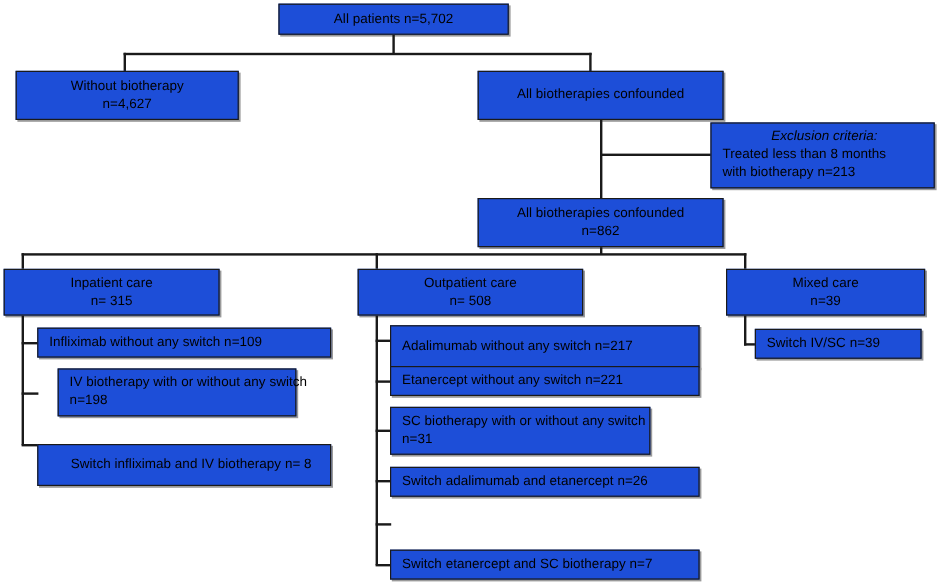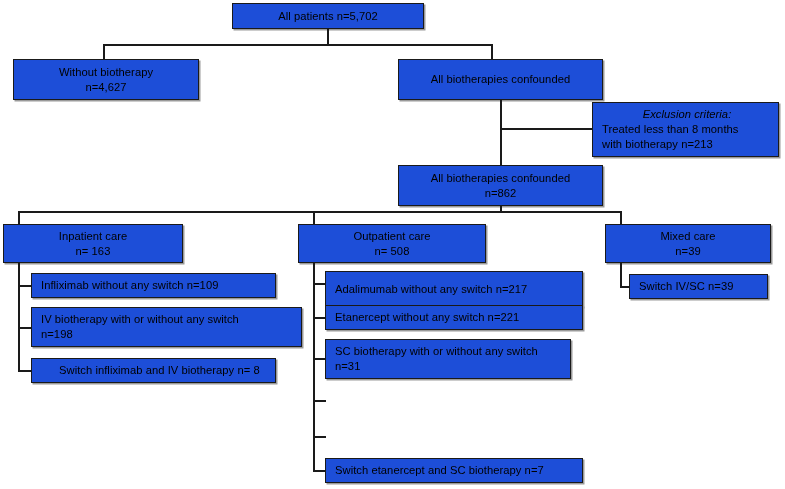--- a/index.html
+++ b/index.html
@@ -86,66 +86,69 @@
   </div>
 
   <div class="conn vline" style="left:500px; top:206px; height:6px;"></div>
   <div class="conn hline" style="left:18px; top:211px; width:604px;"></div>
   <div class="conn vline" style="left:18px; top:211px; height:13px;"></div>
   <div class="conn vline" style="left:313px; top:211px; height:13px;"></div>
   <div class="conn vline" style="left:620px; top:211px; height:13px;"></div>
 
   <div class="box center" style="left:3px; top:224px; width:180px; height:39px;">
     <span class="ln">Inpatient care</span>
-    <span class="ln">n= 163</span>
+    <span class="ln">n= 315</span>
   </div>
 
   <div class="box center" style="left:298px; top:224px; width:188px; height:39px;">
     <span class="ln">Outpatient care</span>
     <span class="ln">n= 508</span>
   </div>
 
   <div class="box center" style="left:605px; top:224px; width:166px; height:39px;">
     <span class="ln">Mixed care</span>
     <span class="ln">n=39</span>
   </div>
 
   <div class="conn vline" style="left:18px; top:263px; height:108px;"></div>
   <div class="conn hline" style="left:18px; top:285px; width:14px;"></div>
   <div class="conn hline" style="left:18px; top:327px; width:14px;"></div>
   <div class="conn hline" style="left:18px; top:370px; width:14px;"></div>
 
   <div class="box left" style="left:31px; top:273px; width:245px; height:25px;">
     <span class="ln">Infliximab without any switch n=109</span>
   </div>
-  <div class="box left" style="left:31px; top:307px; width:271px; height:40px;">
+  <div class="box left" style="left:48px; top:307px; width:199px; height:40px;">
     <span class="ln">IV biotherapy with or without  any switch</span>
     <span class="ln">n=198</span>
   </div>
-  <div class="box left" style="left:31px; top:358px; width:245px; height:25px;padding-left:27px;">
+  <div class="box left" style="left:31px; top:370px; width:245px; height:35px;padding-left:27px;">
     <span class="ln">Switch infliximab and IV biotherapy n= 8</span>
   </div>
 
   <div class="conn vline" style="left:313px; top:263px; height:208px;"></div>
   <div class="conn hline" style="left:313px; top:283px; width:13px;"></div>
   <div class="conn hline" style="left:313px; top:317px; width:13px;"></div>
   <div class="conn hline" style="left:313px; top:358px; width:13px;"></div>
   <div class="conn hline" style="left:313px; top:400px; width:13px;"></div>
   <div class="conn hline" style="left:313px; top:436px; width:13px;"></div>
   <div class="conn hline" style="left:313px; top:470px; width:13px;"></div>
 
   <div class="box left" style="left:325px; top:271px; width:258px; height:36px;">
     <span class="ln">Adalimumab without any switch n=217</span>
   </div>
   <div class="box left" style="left:325px; top:305px; width:258px; height:25px;">
     <span class="ln">Etanercept without any switch n=221</span>
   </div>
-  <div class="box left" style="left:325px; top:339px; width:246px; height:40px;">
+  <div class="box left" style="left:325px; top:339px; width:217px; height:40px;">
     <span class="ln">SC biotherapy with or without any switch</span>
     <span class="ln">n=31</span>
+  </div>
+  <div class="box left" style="left:325px; top:389px; width:258px; height:25px;">
+    <span class="ln">Switch adalimumab and etanercept  n=26</span>
   </div>
   <div class="box left" style="left:325px; top:458px; width:258px; height:25px;">
     <span class="ln">Switch etanercept and SC biotherapy n=7</span>
   </div>
 
   <div class="conn vline" style="left:620px; top:263px; height:25px;"></div>
   <div class="conn hline" style="left:620px; top:286px; width:12px;"></div>
 
   <div class="box left" style="left:629px; top:274px; width:139px; height:25px;">
     <span class="ln">Switch IV/SC n=39</span>

